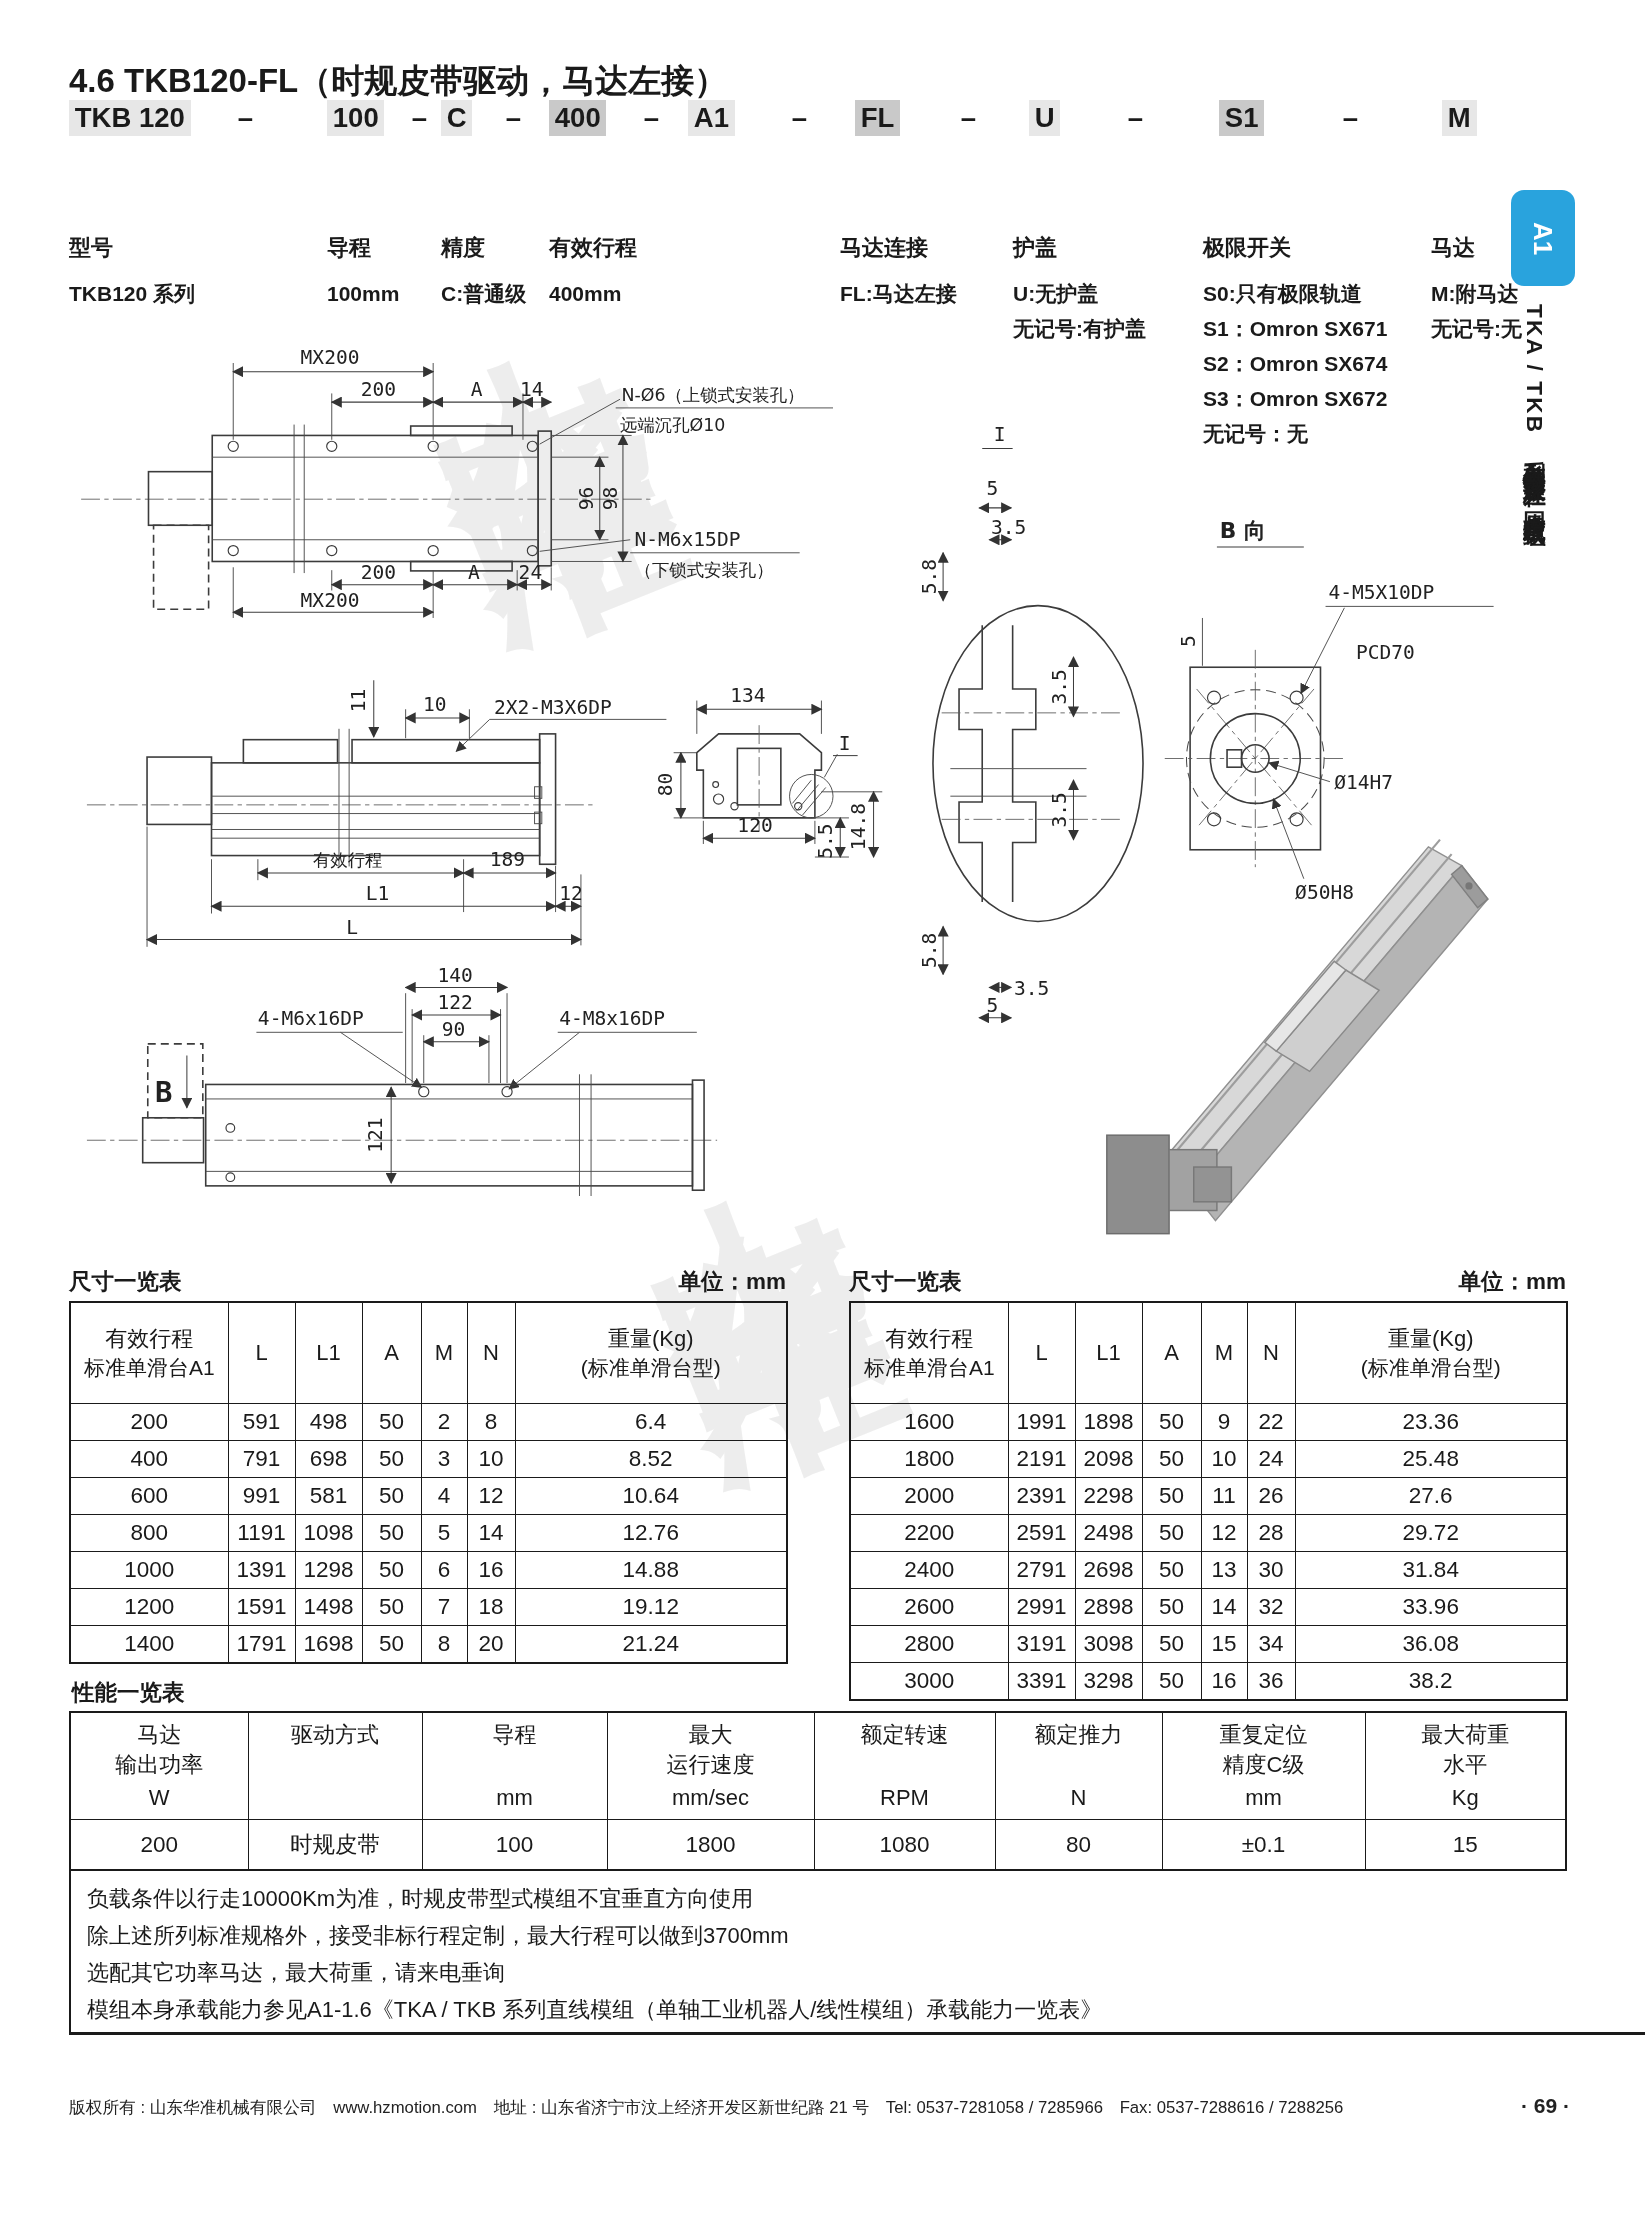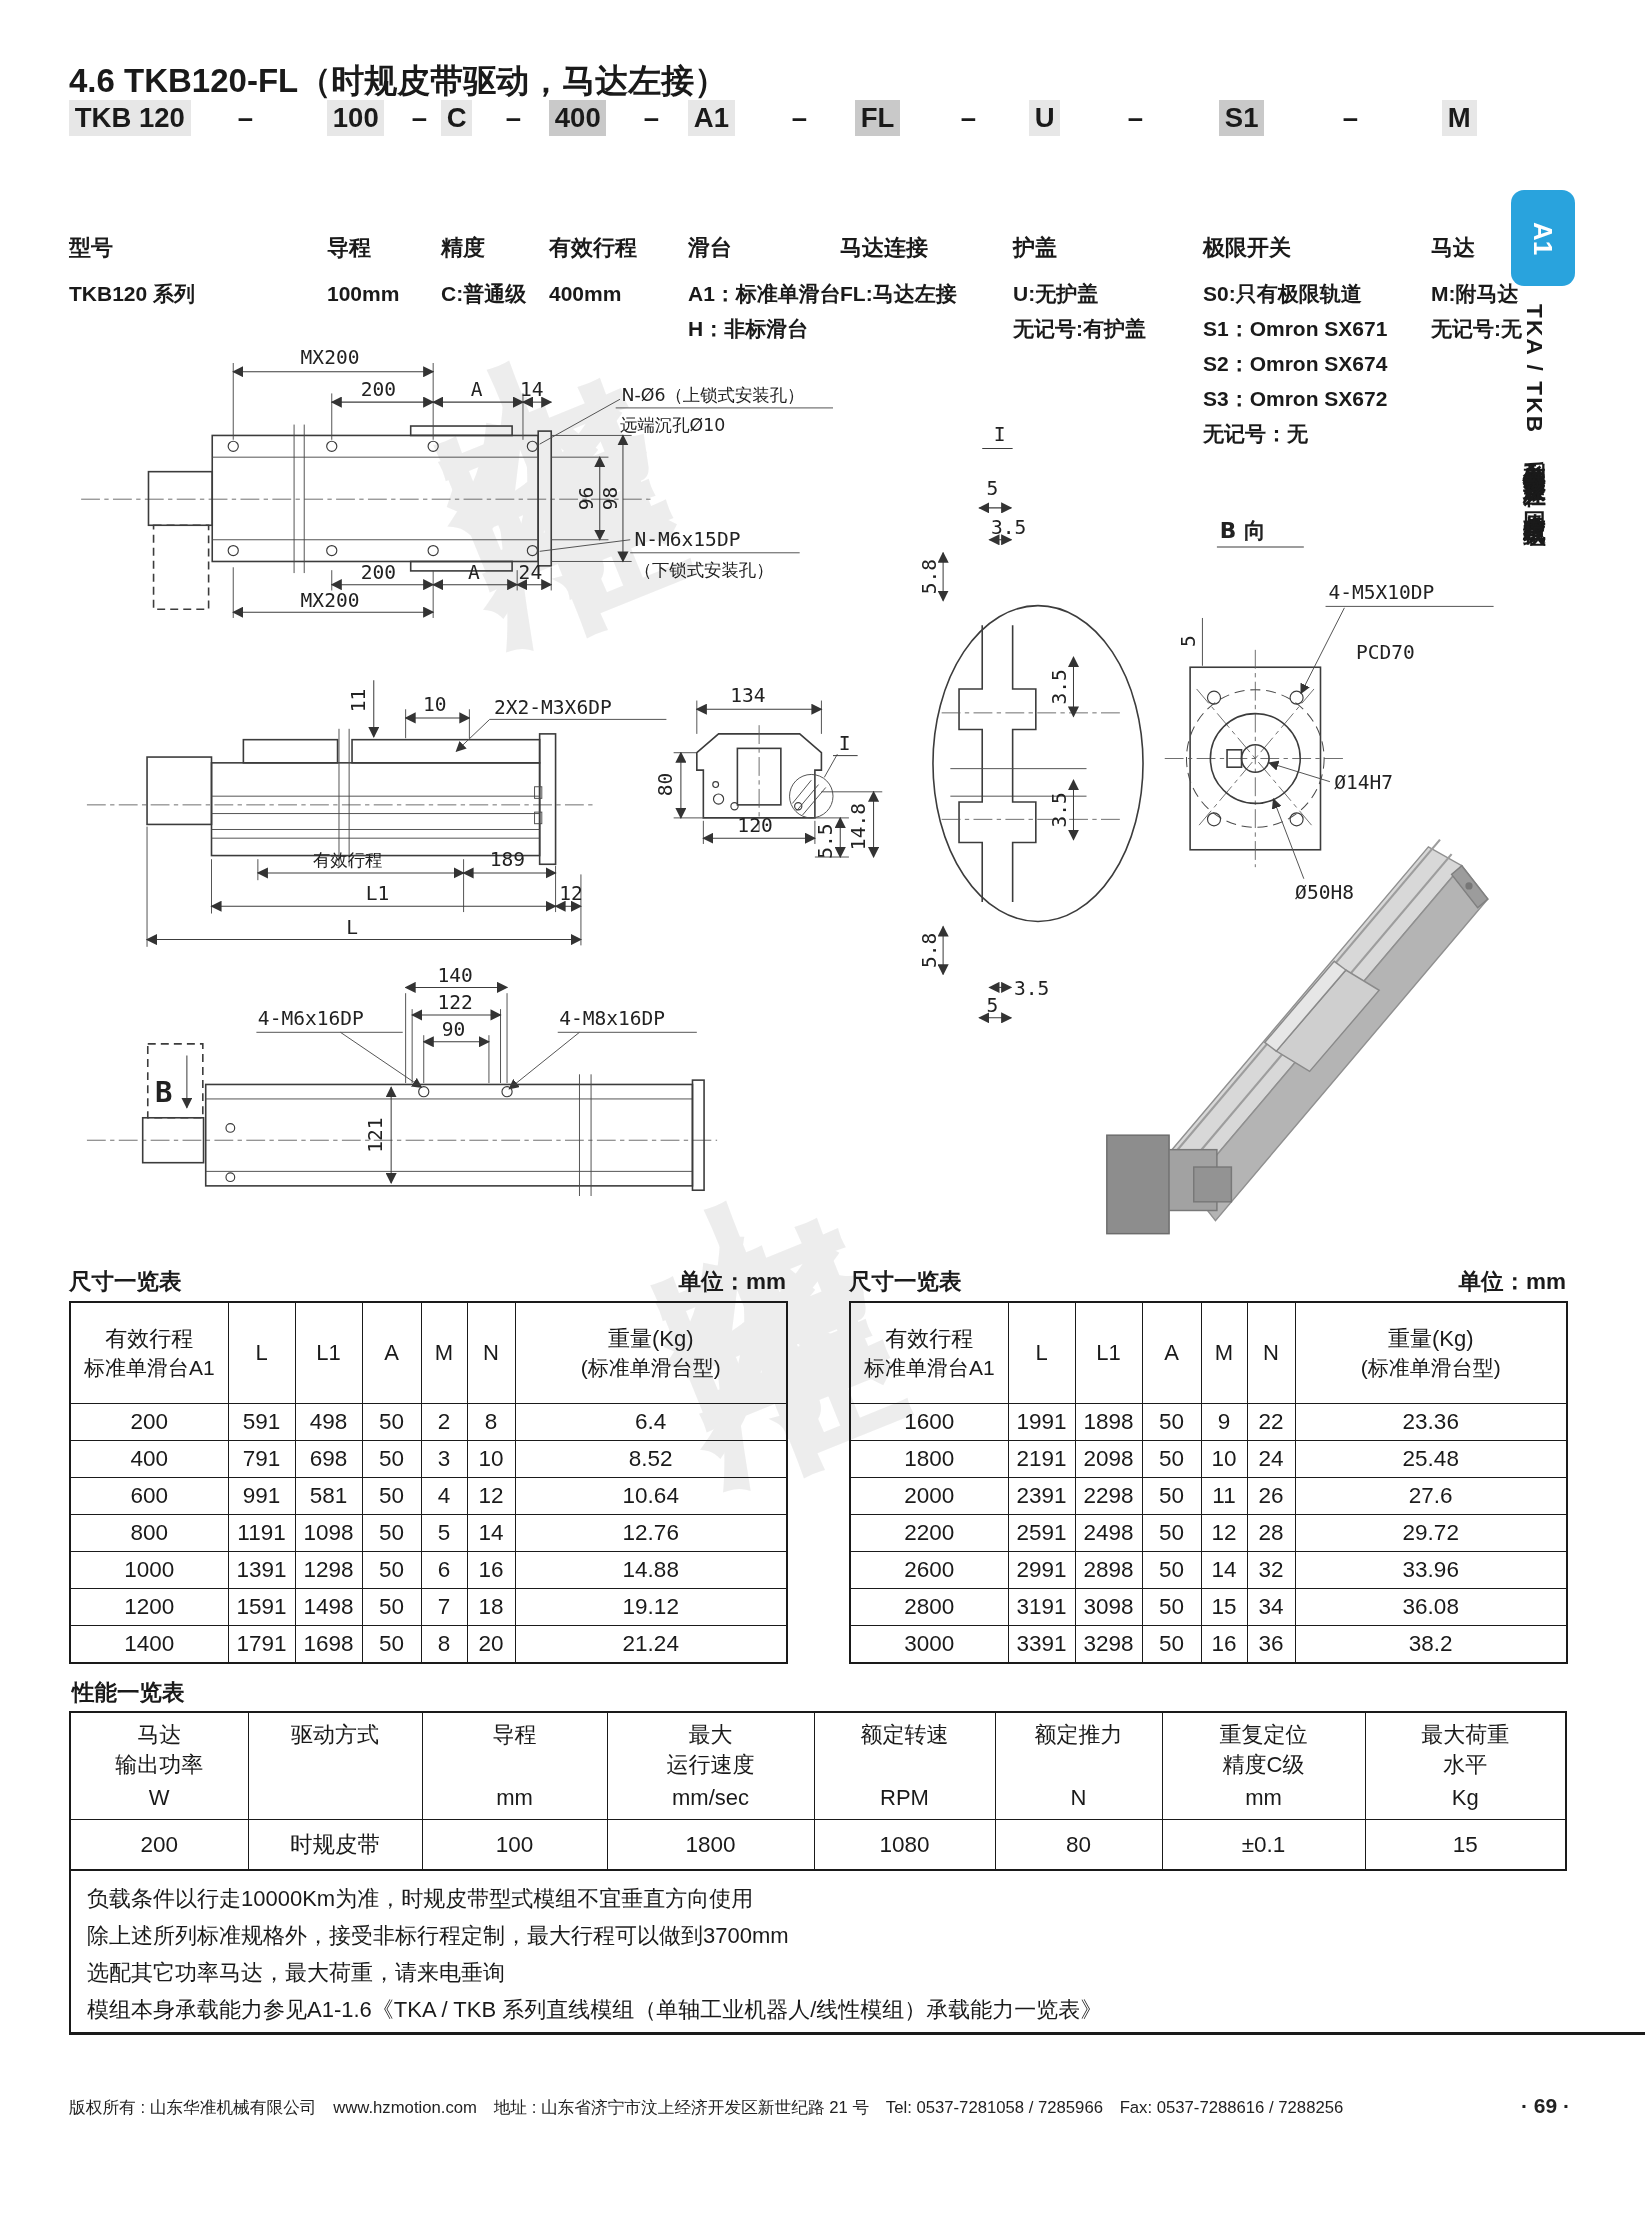--- a/index.html
+++ b/index.html
@@ -103,25 +103,20 @@
     <div class="bline">100mm</div>
   </div>
   <div class="bcol" style="left:441px">
     <div class="blabel">精度</div>
     <div class="bline">C:普通级</div>
   </div>
   <div class="bcol" style="left:549px">
     <div class="blabel">有效行程</div>
     <div class="bline">400mm</div>
   </div>
-  <div class="bcol" style="left:688px">
-    <div class="blabel">滑台</div>
-    <div class="bline">A1：标准单滑台</div>
-    <div class="bline">H：非标滑台</div>
-  </div>
   <div class="bcol" style="left:840px">
     <div class="blabel">马达连接</div>
     <div class="bline">FL:马达左接</div>
   </div>
   <div class="bcol" style="left:1013px">
     <div class="blabel">护盖</div>
     <div class="bline">U:无护盖</div>
     <div class="bline">无记号:有护盖</div>
   </div>
   <div class="bcol" style="left:1203px">
@@ -562,20 +557,29 @@
         <tr>
           <td>2200</td>
           <td>2591</td>
           <td>2498</td>
           <td>50</td>
           <td>12</td>
           <td>28</td>
           <td>29.72</td>
         </tr>
         <tr>
+          <td>2400</td>
+          <td>2791</td>
+          <td>2698</td>
+          <td>50</td>
+          <td>13</td>
+          <td>30</td>
+          <td>31.84</td>
+        </tr>
+        <tr>
           <td>2600</td>
           <td>2991</td>
           <td>2898</td>
           <td>50</td>
           <td>14</td>
           <td>32</td>
           <td>33.96</td>
         </tr>
         <tr>
           <td>2800</td>

